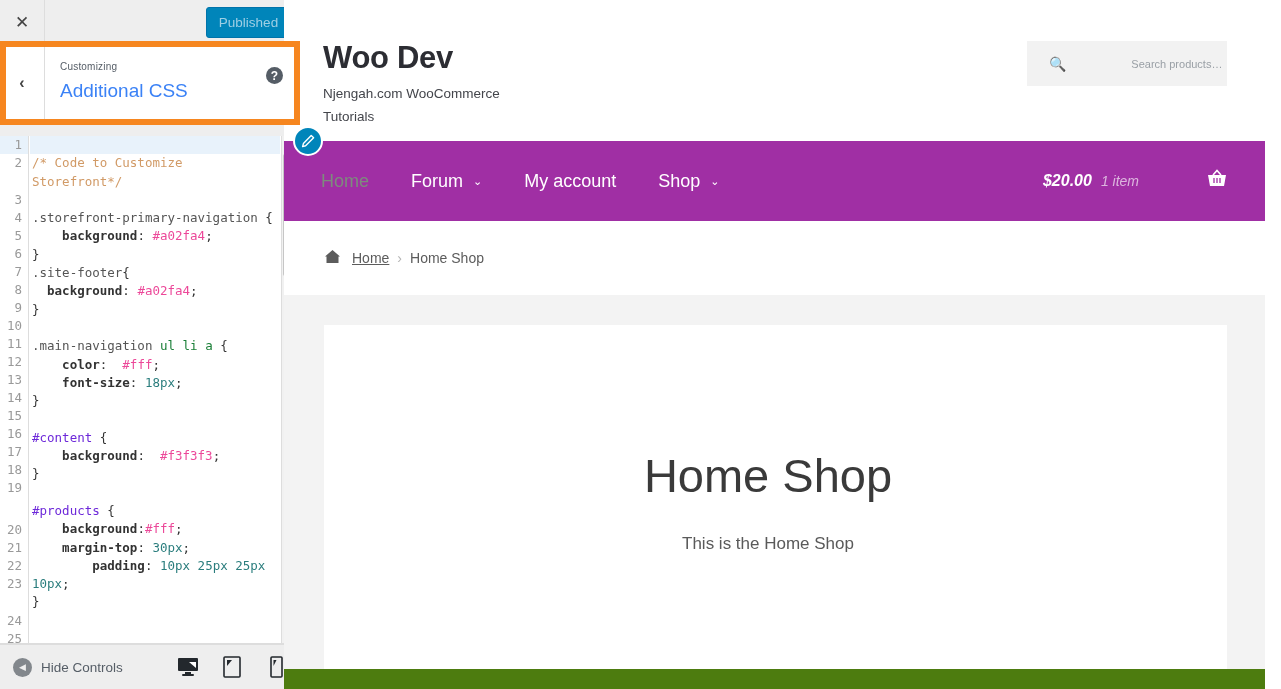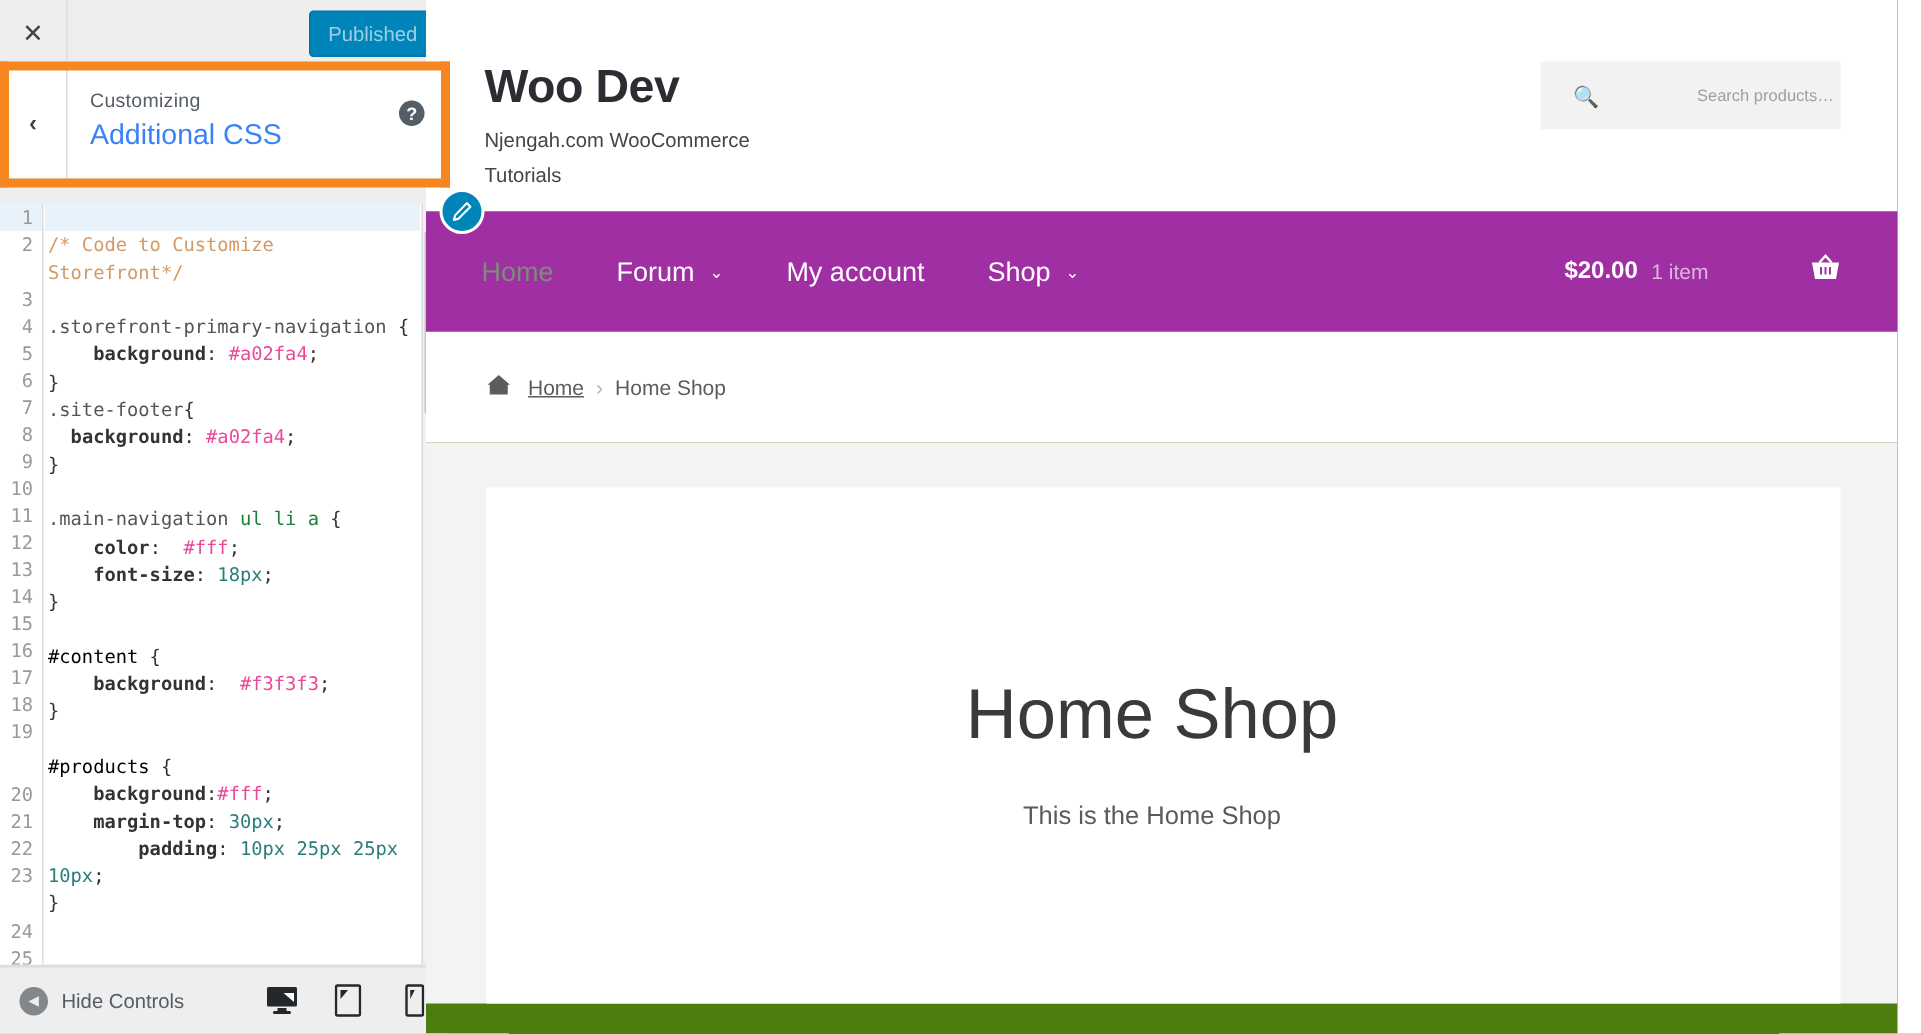--- a/index.html
+++ b/index.html
@@ -71,21 +71,21 @@
   .cz-back {
     position: absolute; left: 0; top: 0;
     width: 45px; height: 73px;
     border-right: 1px solid #dddddd;
     display: flex; align-items: center; justify-content: center;
     color: #444; font-size: 16px; font-weight: bold;
     cursor: pointer;
   }
   .cz-titles { position: absolute; left: 60px; top: 14px; }
   .cz-eyebrow {
-    font-size: 13px; color: #555d66; letter-spacing: .2px;
+    font-size: 10px; color: #555d66; letter-spacing: .2px;
     line-height: 14px;
   }
   .cz-title {
     font-size: 19px; color: #3b82f6; font-weight: 400;
     line-height: 26px; margin-top: 4px;
   }
   .cz-help {
     position: absolute; right: 16px; top: 21px;
     width: 17px; height: 17px; border-radius: 50%;
     background: #555d66; color: #fff;
@@ -123,21 +123,21 @@
   .ln {
     text-align: right;
     padding-right: 6px;
     color: #999999;
   }
   .cl { color: #333333; padding-left: 2px; }
   .ln-active { background: #e8f2fb; }
   .cl-active { background: #e8f2fb; }
   .tok-com { color: #d19a66; }
   .tok-sel { color: #555555; }
-  .tok-id  { color: #000000; margin-top: 48px; }
+  .tok-id  { color: #6d28d9; margin-top: 48px; }
   .tok-tag { color: #1a7f37; }
   .tok-prop{ color: #333333; font-weight: bold; }
   .tok-val { color: #2a7d7d; }
   .tok-hex { color: #ec4899; }
 
   .ed-scroll {
     position: absolute; right: 0; top: 0;
     width: 17px; height: 508px;
     background: #f1f1f1;
     border-left: 1px solid #ddd;
@@ -230,21 +230,21 @@
   .nav-list { display: flex; align-items: center; margin-left: 37px; }
   .nav-item {
     display: flex; align-items: center;
     color: #ffffff; font-size: 18px; margin-right: 42px;
     cursor: pointer;
   }
   .nav-item.current { color: #7d8b7d; }
   .nav-caret { margin-left: 10px; font-size: 11px; }
   .cart-area {
     position: absolute; right: 37px;
-    display: flex; align-items: center; cursor: pointer;
+    display: flex; align-items: center; cursor: pointer; font-style: italic;
   }
   .cart-amount { color: #ffffff; font-size: 16px; font-weight: bold; }
   .cart-count { color: #dcb6de; font-size: 14px; margin-left: 9px; }
   .cart-icon { margin-left: 67px; color: #ffffff; }
 
   .breadcrumb {
     height: 74px; background: #ffffff;
     display: flex; align-items: center; padding-left: 40px;
     font-size: 14px; color: #6d6d6d;
   }

